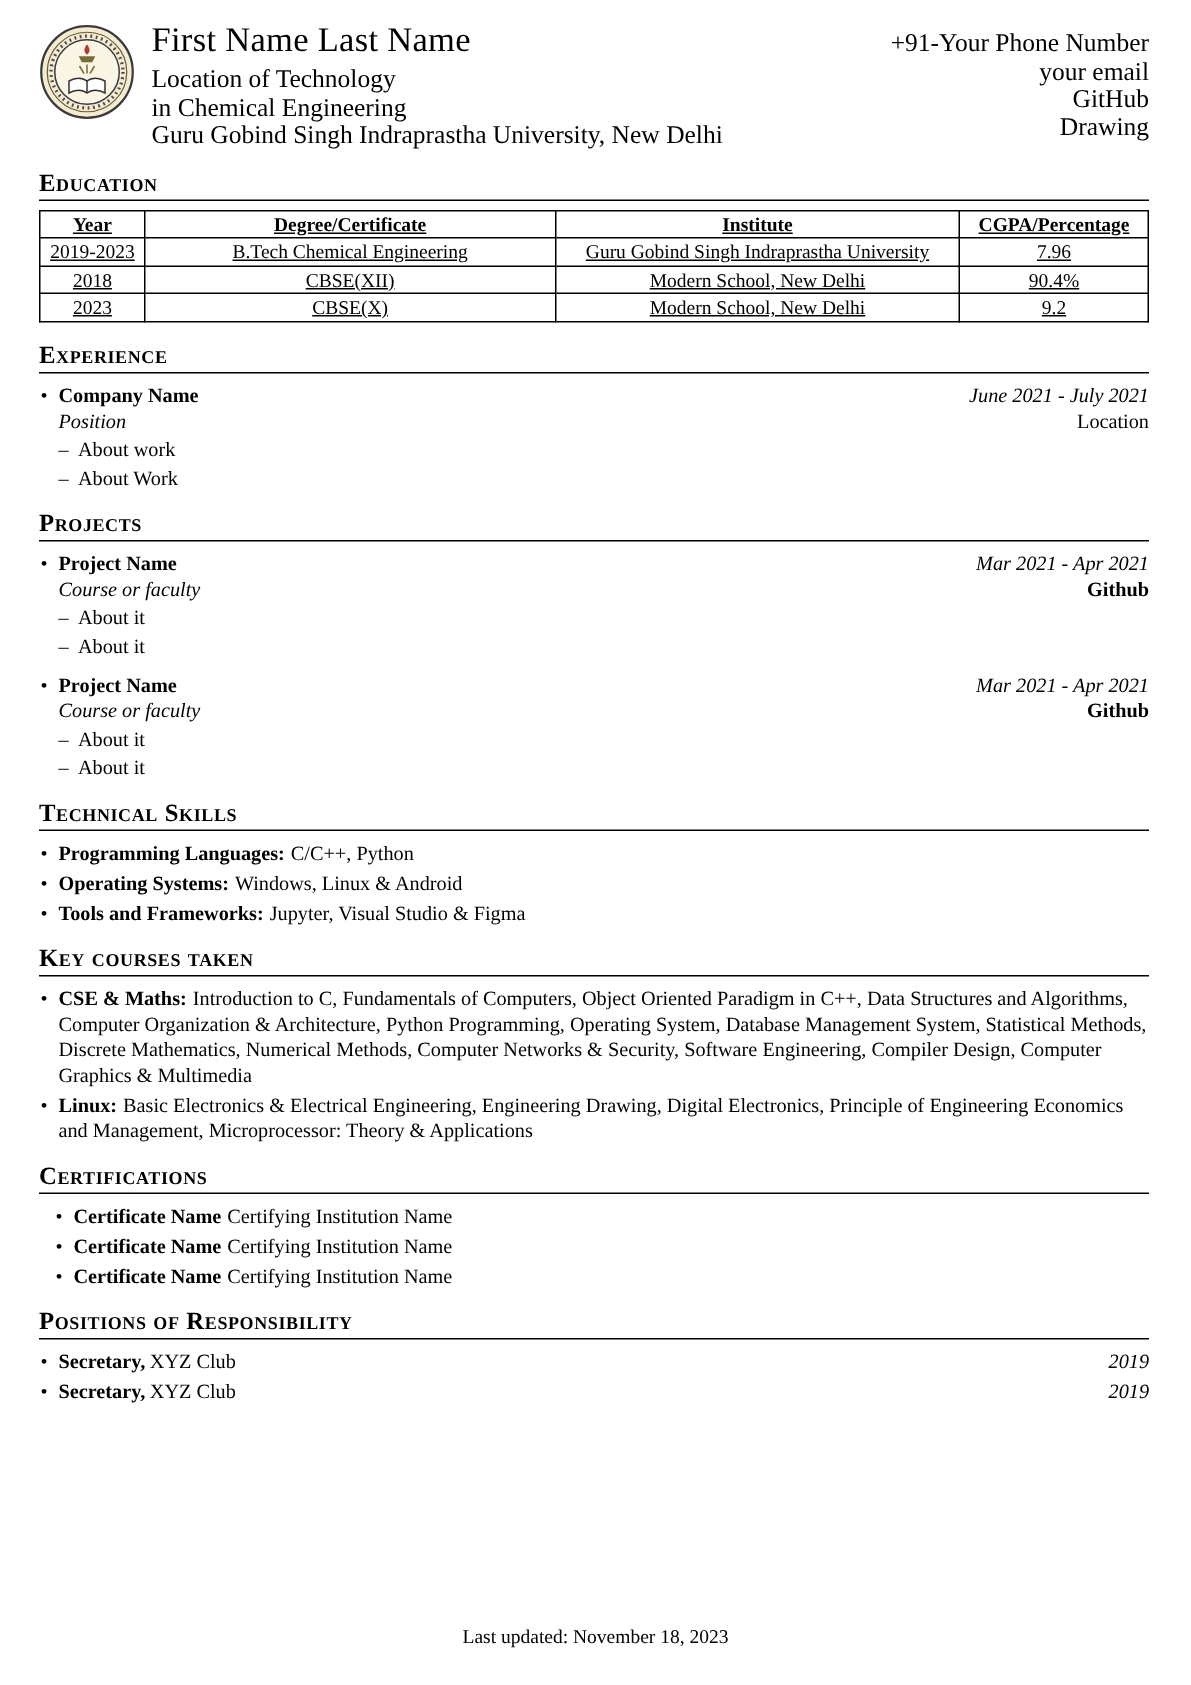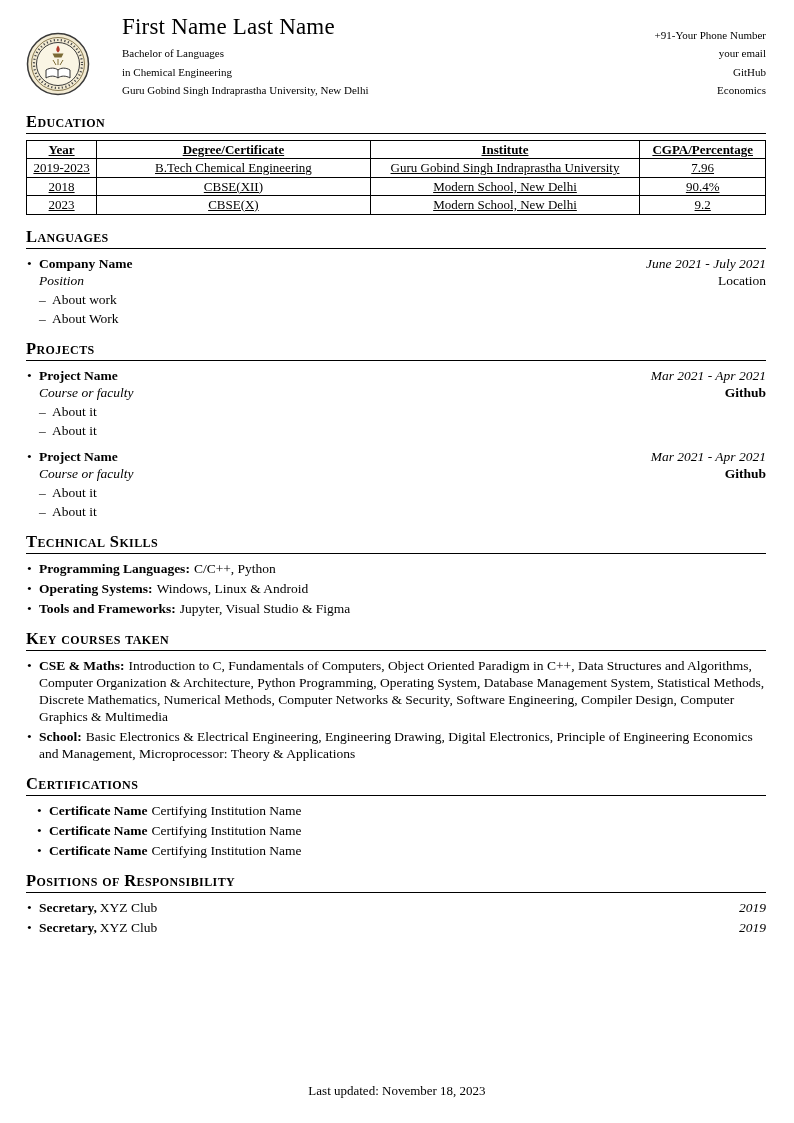--- a/index.html
+++ b/index.html
@@ -6,25 +6,25 @@
   body {
     width: 794px; height: 1123px;
     background: #ffffff; color: #000000;
     font-family: "Liberation Serif", "DejaVu Serif", serif;
     font-size: 13.5px;
     -webkit-font-smoothing: antialiased;
   }
   .page { width: 794px; height: 1123px; padding: 14px 28px 0 26px; box-sizing: border-box; position: relative; overflow: hidden; }
 
   
-  .header { display: flex; gap: 32px; align-items: flex-end; }
+  .header { display: flex; gap: 11px; align-items: flex-start; }
   .logo { flex: 0 0 auto; margin-top: 2px; }
   .header-main { flex: 1; }
   .name { font-size: 23px; font-weight: 500; margin: 0 0 4px 0; letter-spacing: 0.2px; }
-  .hline { font-size: 11px; line-height: 18.5px; }
+  .hline { font-size: 17px; line-height: 18.5px; }
   .header-contact { text-align: right; padding-top: 6px; }
 
   
   .sec {
     font-size: 16.5px; font-variant: small-caps; font-weight: 700;
     letter-spacing: 0.4px; border-bottom: 1px solid #000;
     padding-bottom: 1px; margin: 12px 0 6px 0;
   }
 
   
@@ -64,29 +64,29 @@
         <circle cx="32" cy="32" r="21.5" fill="#faf5e4" stroke="#3a3a3a" stroke-width="1"></circle>
         <path d="M32 13.5 C34 16.5 34.5 18.5 32 20.5 C29.5 18.5 30 16.5 32 13.5 Z" fill="#b23a2a"></path>
         <path d="M26.5 21.5 H37.5 L35.5 25.5 H28.5 Z" fill="#7a6a35"></path>
         <path d="M32 27 V33 M27 28 L30 33 M37 28 L34 33" stroke="#7a6a35" stroke-width="1" fill="none"></path>
         <path d="M20 38 C24 35.5 29 35.5 32 38 C35 35.5 40 35.5 44 38 V46 C40 43.5 35 43.5 32 46 C29 43.5 24 43.5 20 46 Z" fill="#ffffff" stroke="#333333" stroke-width="1"></path>
         <line x1="32" y1="38" x2="32" y2="46" stroke="#333333" stroke-width="1"></line>
       </svg>
     </div>
     <div class="header-main">
       <h1 class="name">First Name Last Name</h1>
-      <div class="hline">Bachelor of Languages</div>
+      <div class="hline">Location of Technology</div>
       <div class="hline">in Chemical Engineering</div>
       <div class="hline">Guru Gobind Singh Indraprastha University, New Delhi</div>
     </div>
     <div class="header-contact">
       <div class="hline">+91-Your Phone Number</div>
       <div class="hline">your email</div>
       <div class="hline">GitHub</div>
-      <div class="hline">Economics</div>
+      <div class="hline">Drawing</div>
     </div>
   </header>
 
   <section>
     <h2 class="sec">Education</h2>
     <table class="edu-table">
       <thead>
         <tr>
           <th class="c-year">Year</th>
           <th class="c-degree">Degree/Certificate</th>
@@ -111,21 +111,21 @@
           <td>2023</td>
           <td>CBSE(X)</td>
           <td>Modern School, New Delhi</td>
           <td>9.2</td>
         </tr>
       </tbody>
     </table>
   </section>
 
   <section>
-    <h2 class="sec">Languages</h2>
+    <h2 class="sec">Experience</h2>
     <div class="item li">
       <div class="row">
         <span class="b">Company Name</span>
         <span class="i">June 2021 - July 2021</span>
       </div>
       <div class="row">
         <span class="i">Position</span>
         <span>Location</span>
       </div>
       <div class="li-dash"><span>About work</span></div>
@@ -175,21 +175,21 @@
       <span class="b">Tools and Frameworks:</span><span class="val">Jupyter, Visual Studio &amp; Figma</span>
     </div>
   </section>
 
   <section>
     <h2 class="sec">Key courses taken</h2>
     <div class="li wrap">
       <span class="b">CSE &amp; Maths:</span><span class="val">Introduction to C, Fundamentals of Computers, Object Oriented Paradigm in C++, Data Structures and Algorithms, Computer Organization &amp; Architecture, Python Programming, Operating System, Database Management System, Statistical Methods, Discrete Mathematics, Numerical Methods, Computer Networks &amp; Security, Software Engineering, Compiler Design, Computer Graphics &amp; Multimedia</span>
     </div>
     <div class="li wrap">
-      <span class="b">School:</span><span class="val">Basic Electronics &amp; Electrical Engineering, Engineering Drawing, Digital Electronics, Principle of Engineering Economics and Management, Microprocessor: Theory &amp; Applications</span>
+      <span class="b">Linux:</span><span class="val">Basic Electronics &amp; Electrical Engineering, Engineering Drawing, Digital Electronics, Principle of Engineering Economics and Management, Microprocessor: Theory &amp; Applications</span>
     </div>
   </section>
 
   <section class="certs">
     <h2 class="sec">Certifications</h2>
     <div class="li">
       <span class="b">Certificate Name</span><span class="val">Certifying Institution Name</span>
     </div>
     <div class="li">
       <span class="b">Certificate Name</span><span class="val">Certifying Institution Name</span>

